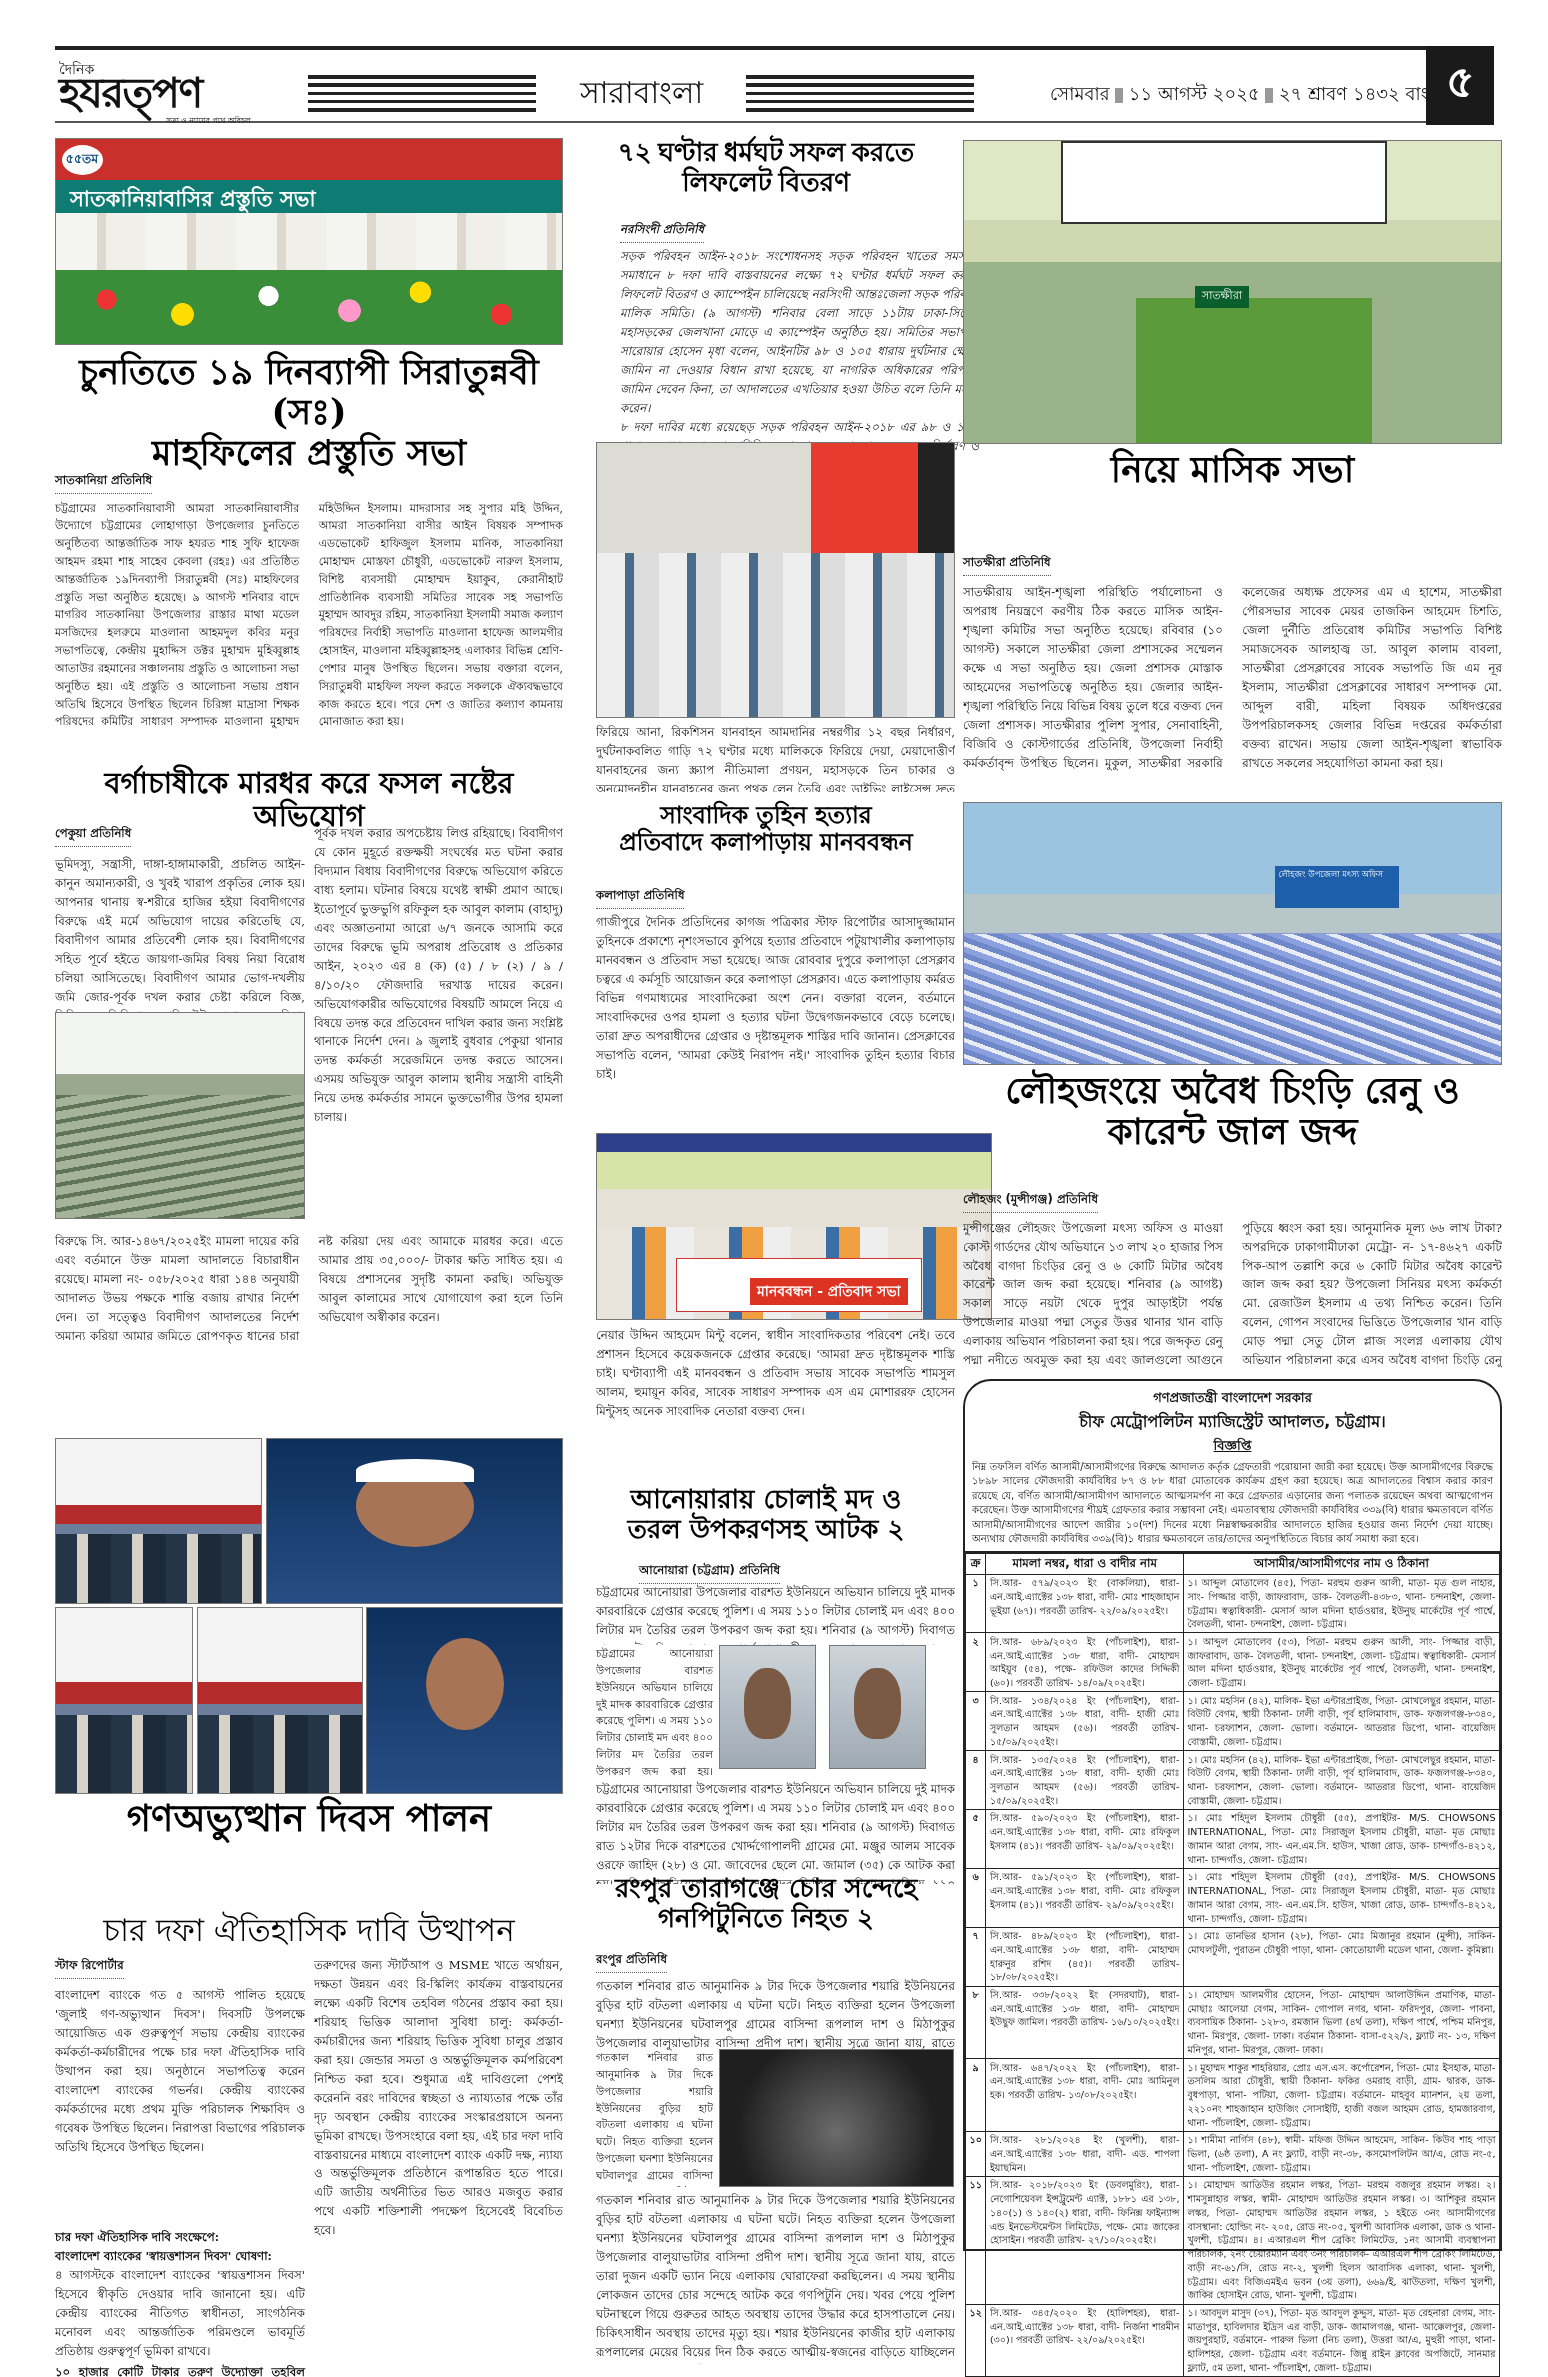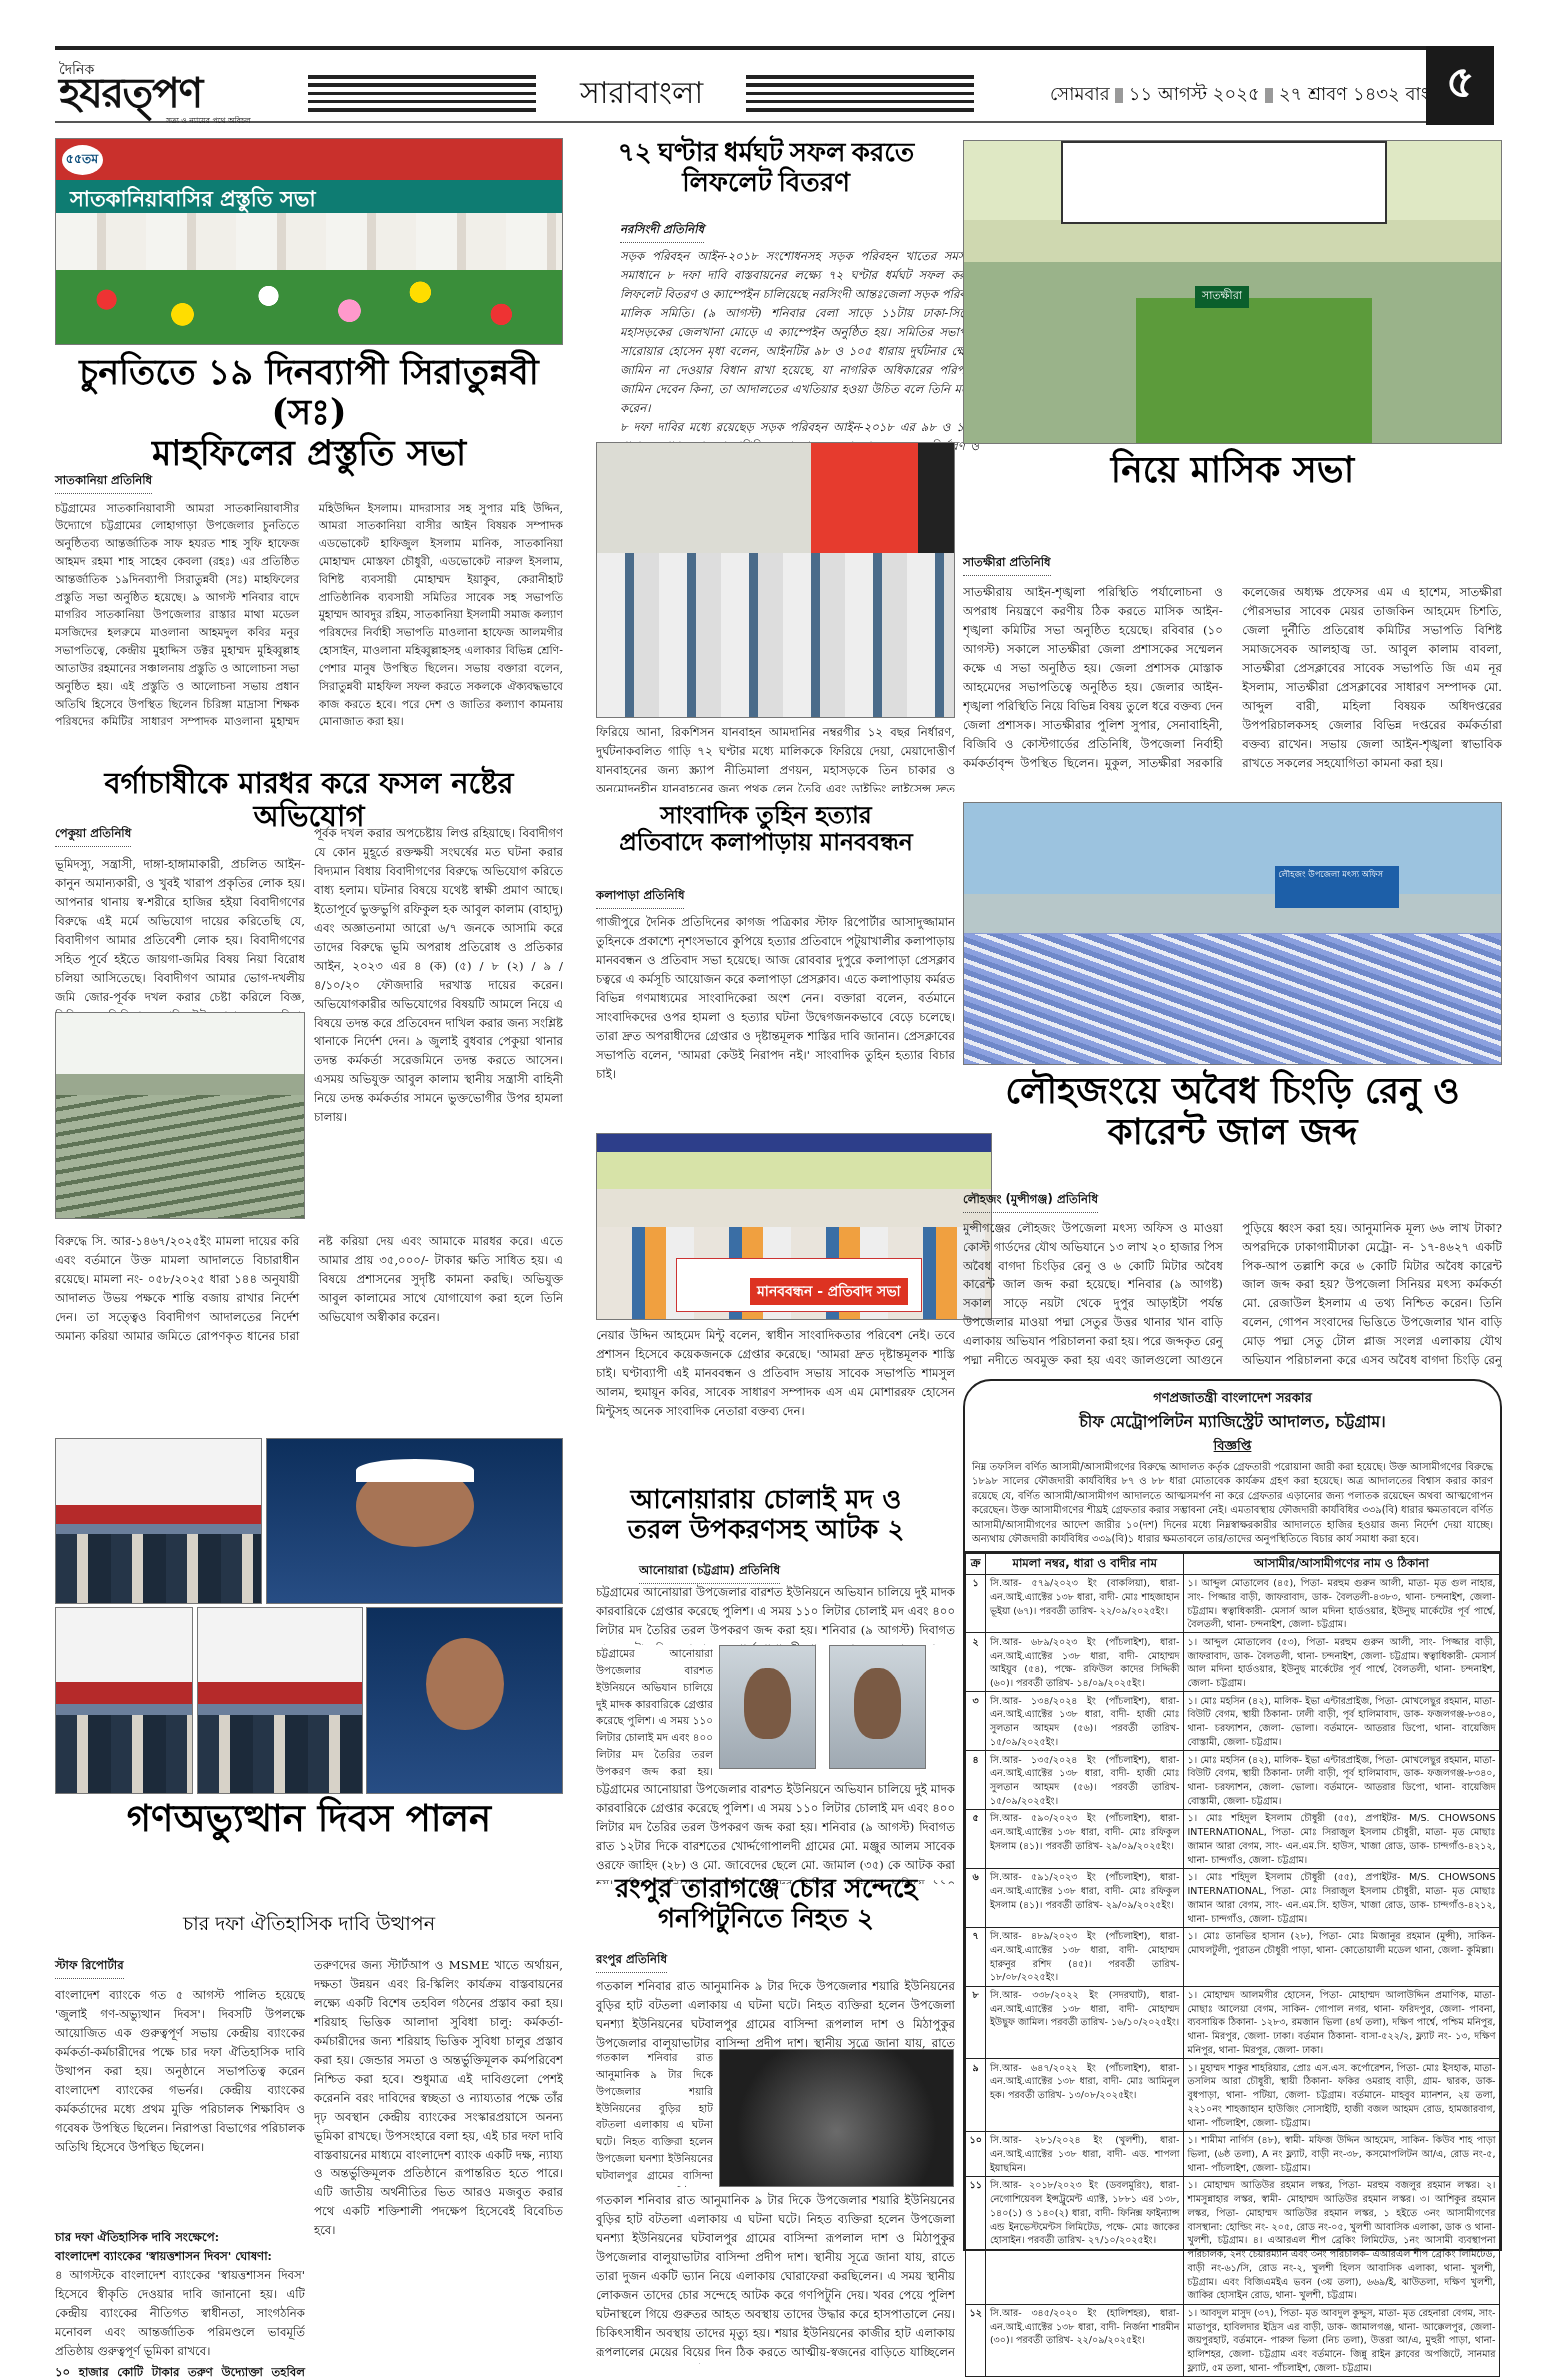--- a/index.html
+++ b/index.html
@@ -215,21 +215,21 @@
   </div>
 <div class="abs photo ph-event" style="left:197px;top:1607px;width:166px;height:187px;">
     <div class="stage"></div>
   </div>
 <div class="abs photo ph-speaker" style="left:366px;top:1607px;width:197px;height:187px;">
     <div class="head"></div>
   </div>
 <div class="abs headline" style="left:55px;top:1797px;width:508px;font-size:37px;">
   <div>গণঅভ্যুত্থান দিবস পালন</div>
 </div>
-<div class="abs headline" style="left:55px;top:1913px;width:508px;font-size:19px;font-weight:normal;">চার দফা ঐতিহাসিক দাবি উত্থাপন</div>
+<div class="abs headline" style="left:55px;top:1913px;width:508px;font-size:31px;font-weight:normal;">চার দফা ঐতিহাসিক দাবি উত্থাপন</div>
 <div class="abs" style="left:55px;top:1956px;width:250px;">
   <div class="byline">স্টাফ রিপোর্টার</div>
   <div class="body-text" style="margin-top:7px;height:242px;overflow:hidden;">বাংলাদেশ ব্যাংকে গত ৫ আগস্ট পালিত হয়েছে 'জুলাই গণ-অভ্যুত্থান দিবস'। দিবসটি উপলক্ষে আয়োজিত এক গুরুত্বপূর্ণ সভায় কেন্দ্রীয় ব্যাংকের কর্মকর্তা-কর্মচারীদের পক্ষে চার দফা ঐতিহাসিক দাবি উত্থাপন করা হয়। অনুষ্ঠানে সভাপতিত্ব করেন বাংলাদেশ ব্যাংকের গভর্নর। কেন্দ্রীয় ব্যাংকের কর্মকর্তাদের মধ্যে প্রথম মুক্তি পরিচালক শিক্ষাবিদ ও গবেষক উপস্থিত ছিলেন। নিরাপত্তা বিভাগের পরিচালক অতিথি হিসেবে উপস্থিত ছিলেন।</div>
   <div class="body-text subhead">চার দফা ঐতিহাসিক দাবি সংক্ষেপে:</div>
   <div class="body-text subhead">বাংলাদেশ ব্যাংকের 'স্বায়ত্তশাসন দিবস' ঘোষণা:</div>
   <div class="body-text" style="height:97px;overflow:hidden;">৪ আগস্টকে বাংলাদেশ ব্যাংকের 'স্বায়ত্তশাসন দিবস' হিসেবে স্বীকৃতি দেওয়ার দাবি জানানো হয়। এটি কেন্দ্রীয় ব্যাংকের নীতিগত স্বাধীনতা, সাংগঠনিক মনোবল এবং আন্তর্জাতিক পরিমণ্ডলে ভাবমূর্তি প্রতিষ্ঠায় গুরুত্বপূর্ণ ভূমিকা রাখবে।</div>
   <div class="body-text subhead">১০ হাজার কোটি টাকার তরুণ উদ্যোক্তা তহবিল গঠন:</div>
 </div>
 <div class="abs body-text" style="left:314px;top:1956px;width:249px;height:401px;overflow:hidden;">তরুণদের জন্য স্টার্টআপ ও MSME খাতে অর্থায়ন, দক্ষতা উন্নয়ন এবং রি-স্কিলিং কার্যক্রম বাস্তবায়নের লক্ষ্যে একটি বিশেষ তহবিল গঠনের প্রস্তাব করা হয়। শরিয়াহ ভিত্তিক আলাদা সুবিধা চালু: কর্মকর্তা-কর্মচারীদের জন্য শরিয়াহ ভিত্তিক সুবিধা চালুর প্রস্তাব করা হয়। জেন্ডার সমতা ও অন্তর্ভুক্তিমূলক কর্মপরিবেশ নিশ্চিত করা হবে। শুধুমাত্র এই দাবিগুলো পেশই করেননি বরং দাবিদের স্বচ্ছতা ও ন্যায্যতার পক্ষে তাঁর দৃঢ় অবস্থান কেন্দ্রীয় ব্যাংকের সংস্কারপ্রয়াসে অনন্য ভূমিকা রাখছে। উপসংহারে বলা হয়, এই চার দফা দাবি বাস্তবায়নের মাধ্যমে বাংলাদেশ ব্যাংক একটি দক্ষ, ন্যায্য ও অন্তর্ভুক্তিমূলক প্রতিষ্ঠানে রূপান্তরিত হতে পারে। এটি জাতীয় অর্থনীতির ভিত আরও মজবুত করার পথে একটি শক্তিশালী পদক্ষেপ হিসেবেই বিবেচিত হবে।</div>
 

